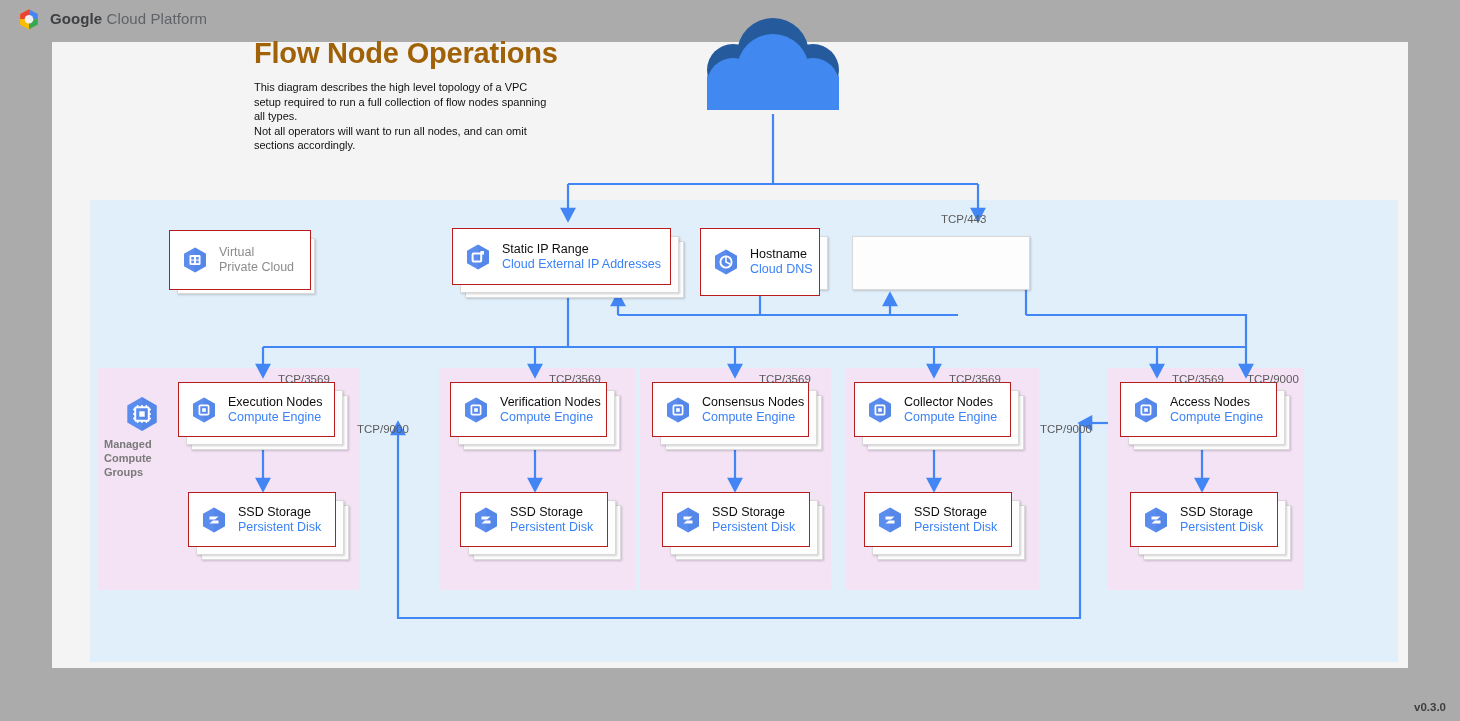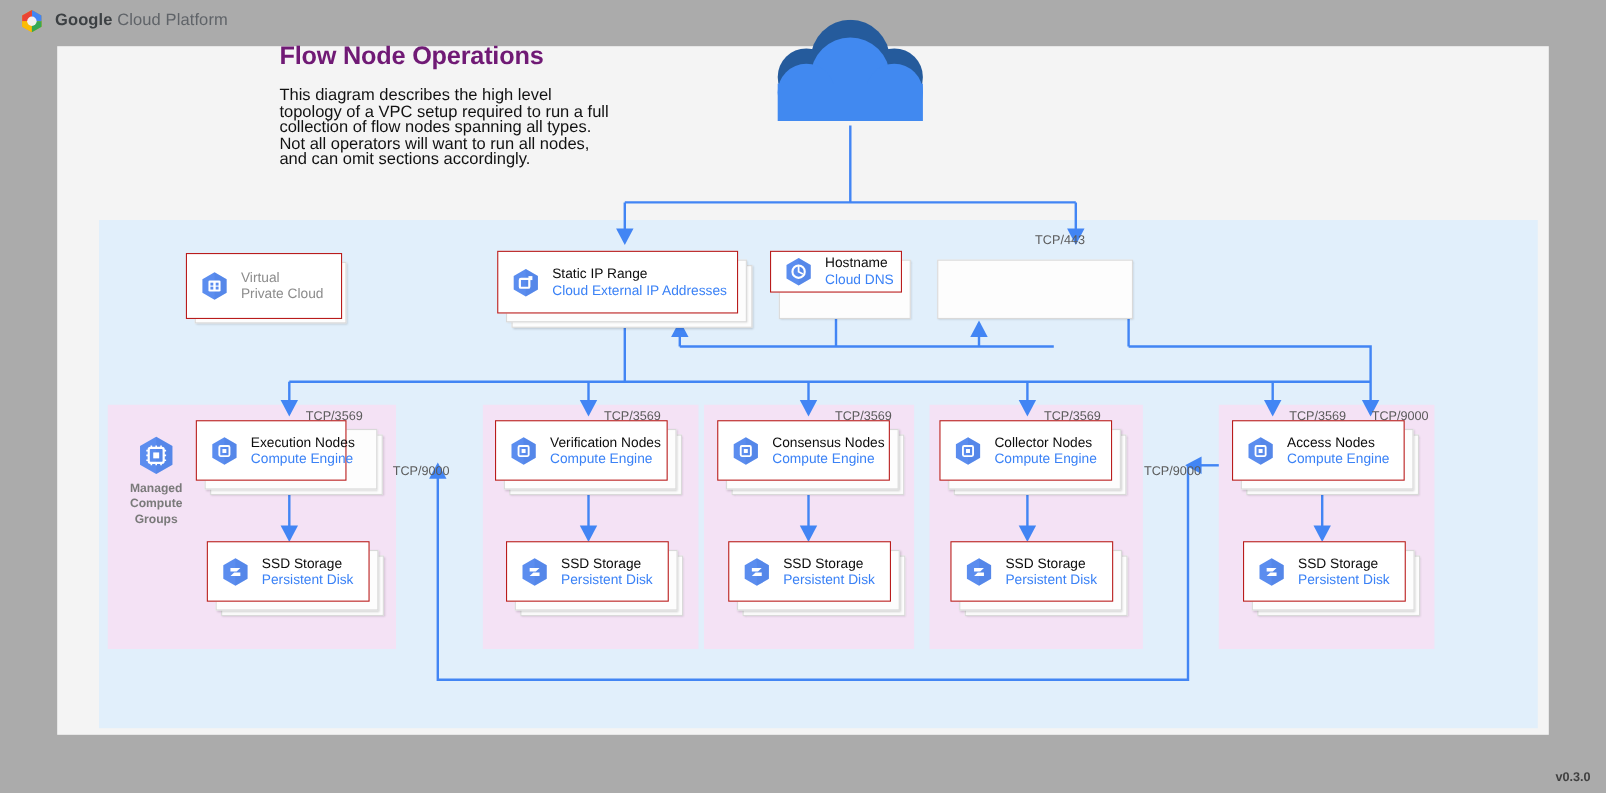--- a/index.html
+++ b/index.html
@@ -11,42 +11,42 @@
     position:relative;
   }
   
   #gcp-header{position:absolute;left:0;top:0;width:1460px;height:28px;}
   #gcp-logo{position:absolute;left:16px;top:7px;width:26px;height:26px;}
   #gcp-wordmark{position:absolute;left:50px;top:10px;font-size:15px;color:#5f6368;letter-spacing:.1px;white-space:nowrap;}
   #gcp-wordmark b{color:#3c4043;font-weight:bold;}
   
   #canvas{position:absolute;left:52px;top:42px;width:1356px;height:626px;background:#f4f4f4;}
   
-  #diagram-title{position:absolute;left:202px;top:-5px;font-size:23px;font-weight:bold;color:#701a75;letter-spacing:-.2px;white-space:nowrap;}
-  #diagram-desc{position:absolute;left:202px;top:38px;width:300px;font-size:15px;line-height:14.6px;color:#111;}
+  #diagram-title{position:absolute;left:202px;top:-5px;font-size:29px;font-weight:bold;color:#a16207;letter-spacing:-.2px;white-space:nowrap;}
+  #diagram-desc{position:absolute;left:202px;top:38px;width:300px;font-size:11px;line-height:14.6px;color:#111;}
   
   #vpc-region{position:absolute;left:38px;top:158px;width:1308px;height:462px;background:#e1effb;}
   
   .node-group{position:absolute;background:#f4e2f5;}
   
   #connectors{position:absolute;left:0;top:0;width:1356px;height:626px;pointer-events:none;}
   
   .card{position:absolute;background:#fff;border:1px solid #b91c1c;box-sizing:border-box;
         display:flex;align-items:center;z-index:5;}
   .stack{position:absolute;z-index:4;}
   .stack .layer{position:absolute;background:#fdfdfd;border:1px solid #d9d9d9;box-sizing:border-box;
         box-shadow:1px 1px 2px rgba(0,0,0,.18);}
   .card-inner{display:flex;align-items:center;width:100%;padding-left:10px;}
   .card-icon{flex:0 0 auto;width:30px;height:30px;margin-right:9px;}
   .card-text{line-height:1.18;}
   .card-title{font-size:12.5px;color:#0d0d0d;white-space:nowrap;}
   .card-sub{font-size:12.5px;color:#3b82f6;white-space:nowrap;}
   .card-muted .card-title,.card-muted .card-sub{color:#8c8c8c;}
   
-  #mig-label{position:absolute;z-index:6;text-align:center;width:76px;}
+  #mig-label{position:absolute;z-index:6;width:76px;}
   #mig-label .mig-text{font-size:11px;font-weight:bold;color:#7a7a7a;line-height:14px;margin-top:3px;}
   
   .port-label{position:absolute;font-size:11.5px;color:#5b5b5b;white-space:nowrap;z-index:7;}
   
   #cloud-shape{position:absolute;z-index:3;}
   #version{position:absolute;right:14px;bottom:8px;font-size:11.5px;color:#3f3f3f;font-weight:bold;}
 </style>
 </head>
 <body>
 
@@ -183,21 +183,21 @@
       <span class="card-text">
         <div class="card-title">Static IP Range</div>
         <div class="card-sub">Cloud External IP Addresses</div>
       </span>
     </div>
   </div>
 
   <div class="stack" style="left:652px;top:190px;width:124px;height:62px;">
     <div class="layer" style="left:4px;top:4px;width:120px;height:54px;"></div>
   </div>
-  <div class="card" style="left:648px;top:186px;width:120px;height:38px;">
+  <div class="card" style="left:648px;top:186px;width:120px;height:68px;">
     <div class="card-inner">
       <span class="card-icon">
         <svg viewBox="0 0 30 30" width="30" height="30">
           <path d="M15 2.5 L26 8.8 L26 21.2 L15 27.5 L4 21.2 L4 8.8 Z" fill="#5b8def"></path>
           <path d="M15 2.5 L26 8.8 L26 21.2 L15 27.5 Z" fill="#4a7fe0" opacity=".35"></path>
           <circle cx="15" cy="15" r="5.6" fill="none" stroke="#fff" stroke-width="1.9"></circle>
           <path d="M15 9.4 L15 15 L18.4 16.8" stroke="#fff" stroke-width="1.6" fill="none" stroke-linecap="round"></path>
         </svg>
       </span>
       <span class="card-text">
@@ -221,21 +221,21 @@
     </svg>
     <div class="mig-text">Managed</div>
     <div class="mig-text" style="margin-top:0">Compute</div>
     <div class="mig-text" style="margin-top:0">Groups</div>
   </div>
 
   <div class="stack" style="left:130px;top:344px;width:166px;height:70px;">
     <div class="layer" style="left:9px;top:9px;width:157px;height:55px;"></div>
     <div class="layer" style="left:4px;top:4px;width:157px;height:55px;"></div>
   </div>
-  <div class="card" style="left:126px;top:340px;width:137px;height:55px;">
+  <div class="card" style="left:126px;top:340px;width:157px;height:55px;">
     <div class="card-inner">
       <span class="card-icon">
         <svg viewBox="0 0 30 30" width="30" height="30">
           <path d="M15 2.5 L26 8.8 L26 21.2 L15 27.5 L4 21.2 L4 8.8 Z" fill="#5b8def"></path>
           <path d="M15 2.5 L26 8.8 L26 21.2 L15 27.5 Z" fill="#4a7fe0" opacity=".35"></path>
           <rect x="10.4" y="10.4" width="9.2" height="9.2" rx="1.1" fill="none" stroke="#fff" stroke-width="1.7"></rect>
           <rect x="13.2" y="13.2" width="3.6" height="3.6" fill="#fff"></rect>
         </svg>
       </span>
       <span class="card-text">

